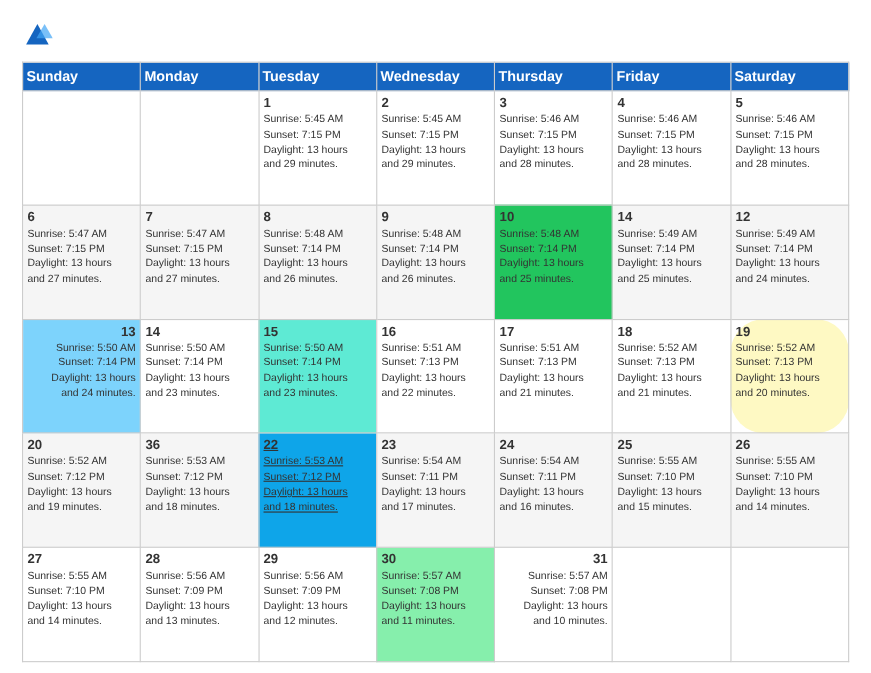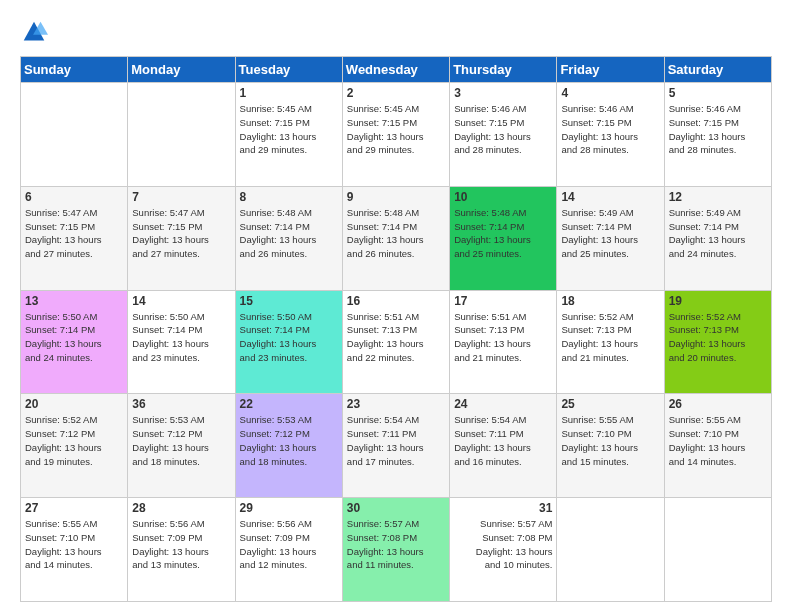--- a/index.html
+++ b/index.html
@@ -219,21 +219,21 @@
           </td>
           <td style="background: rgb(245, 245, 245);">
             <div class="day-num">12</div>
             <div class="day-info" style="white-space: pre-line;">Sunrise: 5:49 AM
 Sunset: 7:14 PM
 Daylight: 13 hours
 and 24 minutes.</div>
           </td>
         </tr>
         <tr>
-          <td style="background: #f0abfc;">
+          <td style="background: #7dd3fc; text-align: right;">
             <div class="day-num">13</div>
             <div class="day-info" style="white-space: pre-line;">Sunrise: 5:50 AM
 Sunset: 7:14 PM
 Daylight: 13 hours
 and 24 minutes.</div>
           </td>
           <td style="background: rgb(255, 255, 255);">
             <div class="day-num">14</div>
             <div class="day-info" style="white-space: pre-line;">Sunrise: 5:50 AM
 Sunset: 7:14 PM
@@ -261,21 +261,21 @@
 Daylight: 13 hours
 and 21 minutes.</div>
           </td>
           <td style="background: rgb(255, 255, 255);">
             <div class="day-num">18</div>
             <div class="day-info" style="white-space: pre-line;">Sunrise: 5:52 AM
 Sunset: 7:13 PM
 Daylight: 13 hours
 and 21 minutes.</div>
           </td>
-          <td style="background: #84cc16;">
+          <td style="background: #fef9c3; border-radius: 31px;">
             <div class="day-num">19</div>
             <div class="day-info" style="white-space: pre-line;">Sunrise: 5:52 AM
 Sunset: 7:13 PM
 Daylight: 13 hours
 and 20 minutes.</div>
           </td>
         </tr>
         <tr>
           <td style="background: rgb(245, 245, 245);">
             <div class="day-num">20</div>
@@ -284,21 +284,21 @@
 Daylight: 13 hours
 and 19 minutes.</div>
           </td>
           <td style="background: rgb(245, 245, 245);">
             <div class="day-num">36</div>
             <div class="day-info" style="white-space: pre-line;">Sunrise: 5:53 AM
 Sunset: 7:12 PM
 Daylight: 13 hours
 and 18 minutes.</div>
           </td>
-          <td style="background: #c4b5fd;">
+          <td style="background: #0ea5e9; text-decoration: underline;">
             <div class="day-num">22</div>
             <div class="day-info" style="white-space: pre-line;">Sunrise: 5:53 AM
 Sunset: 7:12 PM
 Daylight: 13 hours
 and 18 minutes.</div>
           </td>
           <td style="background: rgb(245, 245, 245);">
             <div class="day-num">23</div>
             <div class="day-info" style="white-space: pre-line;">Sunrise: 5:54 AM
 Sunset: 7:11 PM

